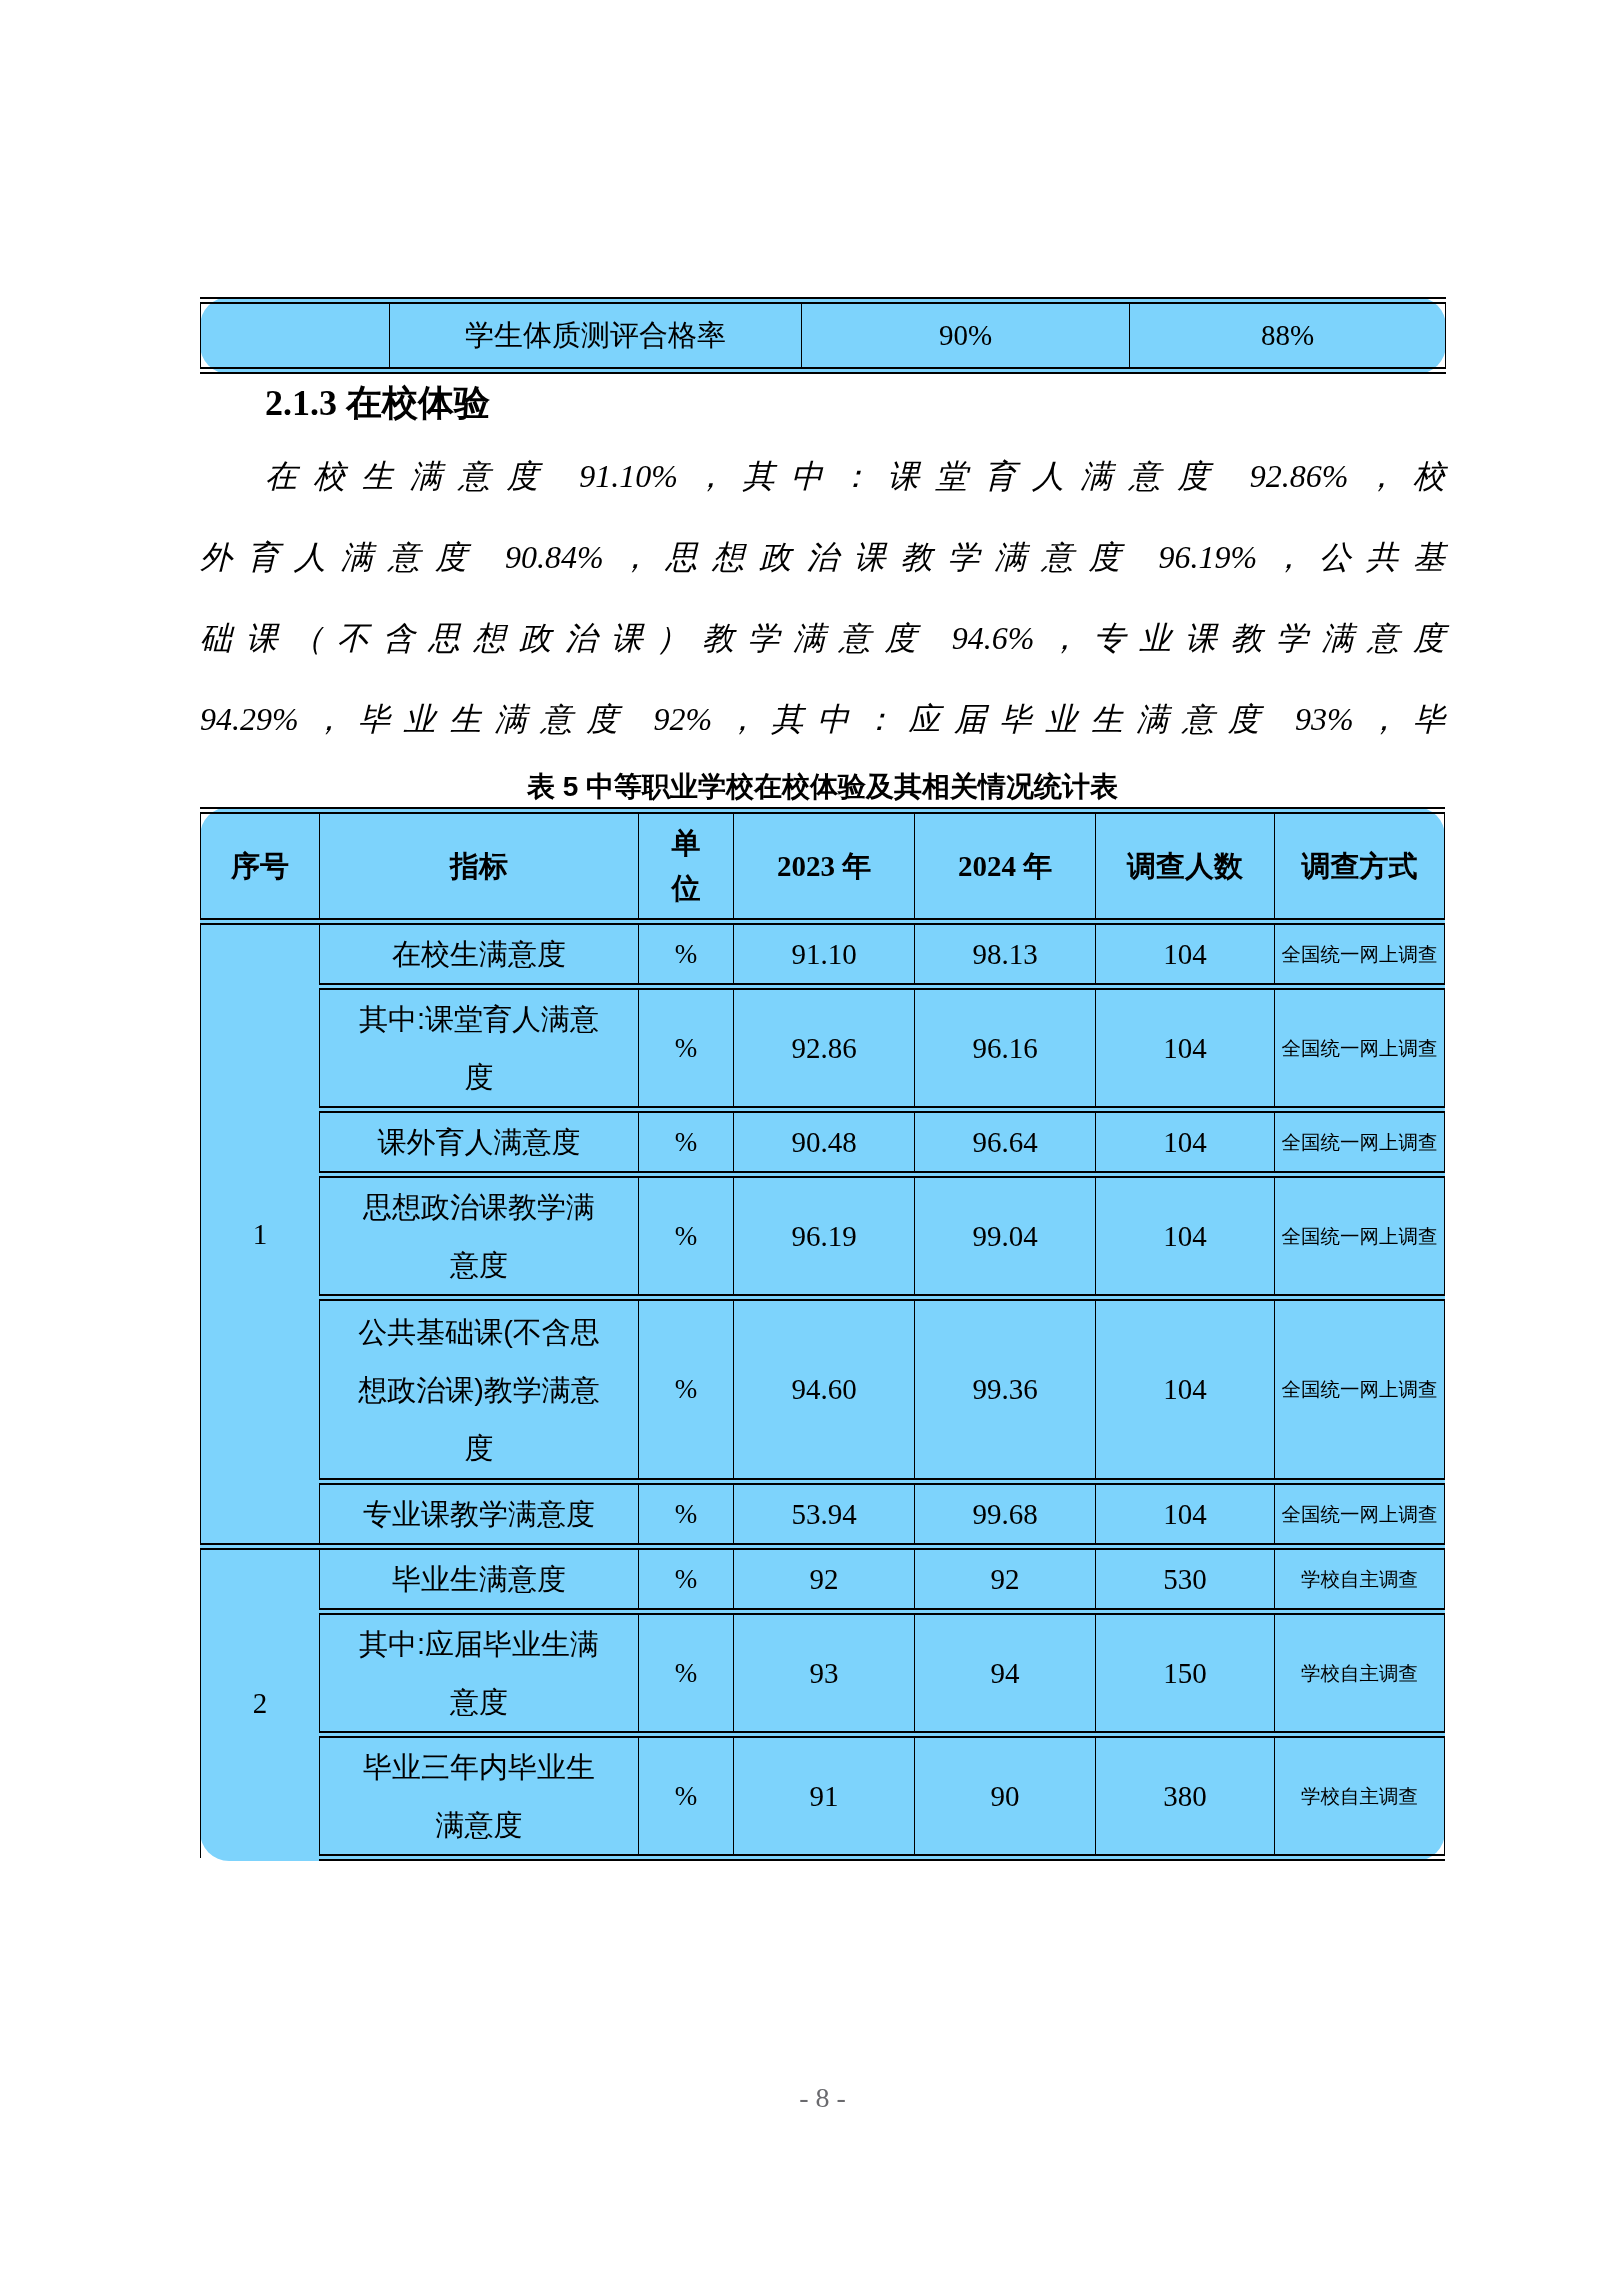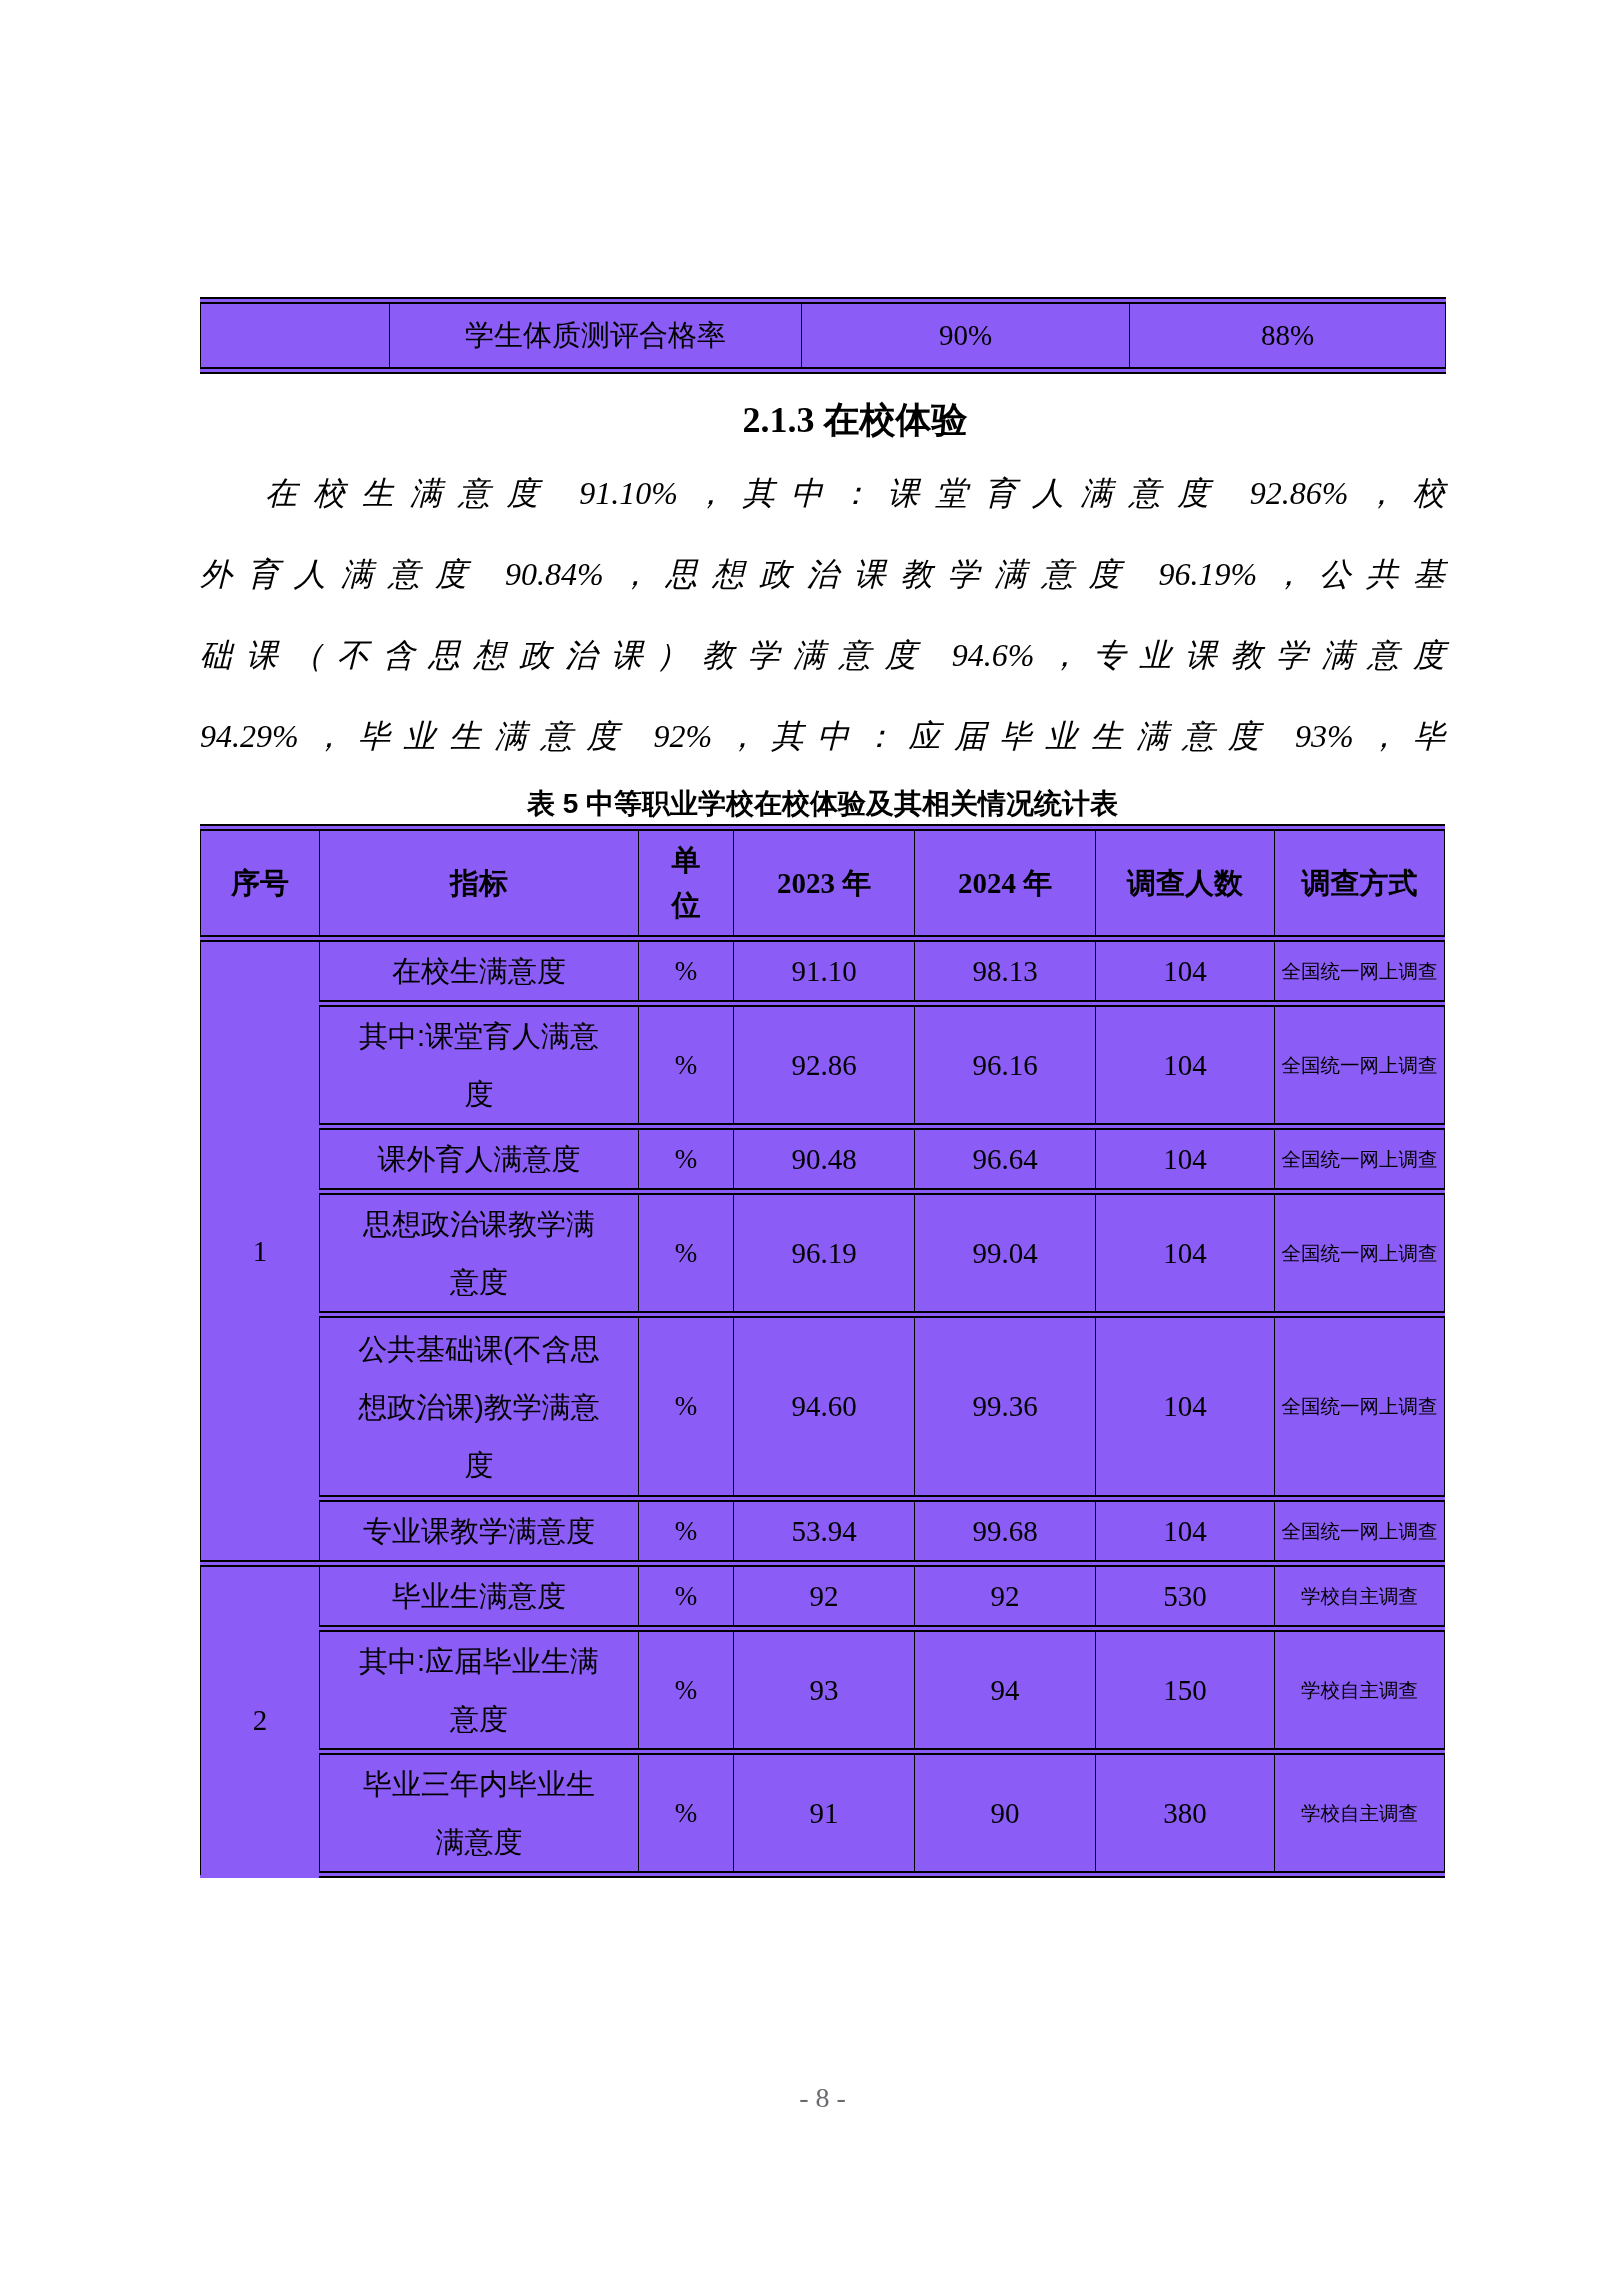--- a/index.html
+++ b/index.html
@@ -9,48 +9,47 @@
     background:#ffffff;
     overflow:hidden;
     font-family:"Liberation Serif","DejaVu Serif",serif;
     color:#000;
   }
   .content{
     position:absolute;
     left:200px;top:0;width:1245px;
   }
   
-  table{border-collapse:collapse;table-layout:fixed;width:1245px;background:#8b5cf6;}
+  table{border-collapse:collapse;table-layout:fixed;width:1245px;background:#7dd3fc;border-radius:29px;}
   td{
     border-left:1.6px solid #000;
     border-right:1.6px solid #000;
     border-top:7.6px double #000;
     border-bottom:none;
     text-align:center;vertical-align:middle;
     padding:0;
     overflow:hidden;
   }
   tr.last td, table.toptable td{border-bottom:7.6px double #000;}
   
   table.toptable{margin-top:297px;}
   .toptable td{height:63px;}
   .toptable .lbl{
     font-family:"Liberation Sans","DejaVu Sans",sans-serif;
     font-size:29px;
   }
   .toptable .num{font-size:29px;}
   
   .heading{
-    margin-top:24px;
+    margin-top:7px;
     padding-left:65px;
     font-size:36px;
     font-weight:bold;
     line-height:1.25;
     font-family:"Liberation Serif","DejaVu Serif",serif;
-    text-align:center;
   }
   
   .para{margin-top:9.7px;font-size:32px;font-style:italic;}
   .para .pline{
     line-height:81px;
     text-align:justify;
     text-align-last:justify;
     white-space:normal;
   }
   .para .pline.indent{padding-left:65px;}

